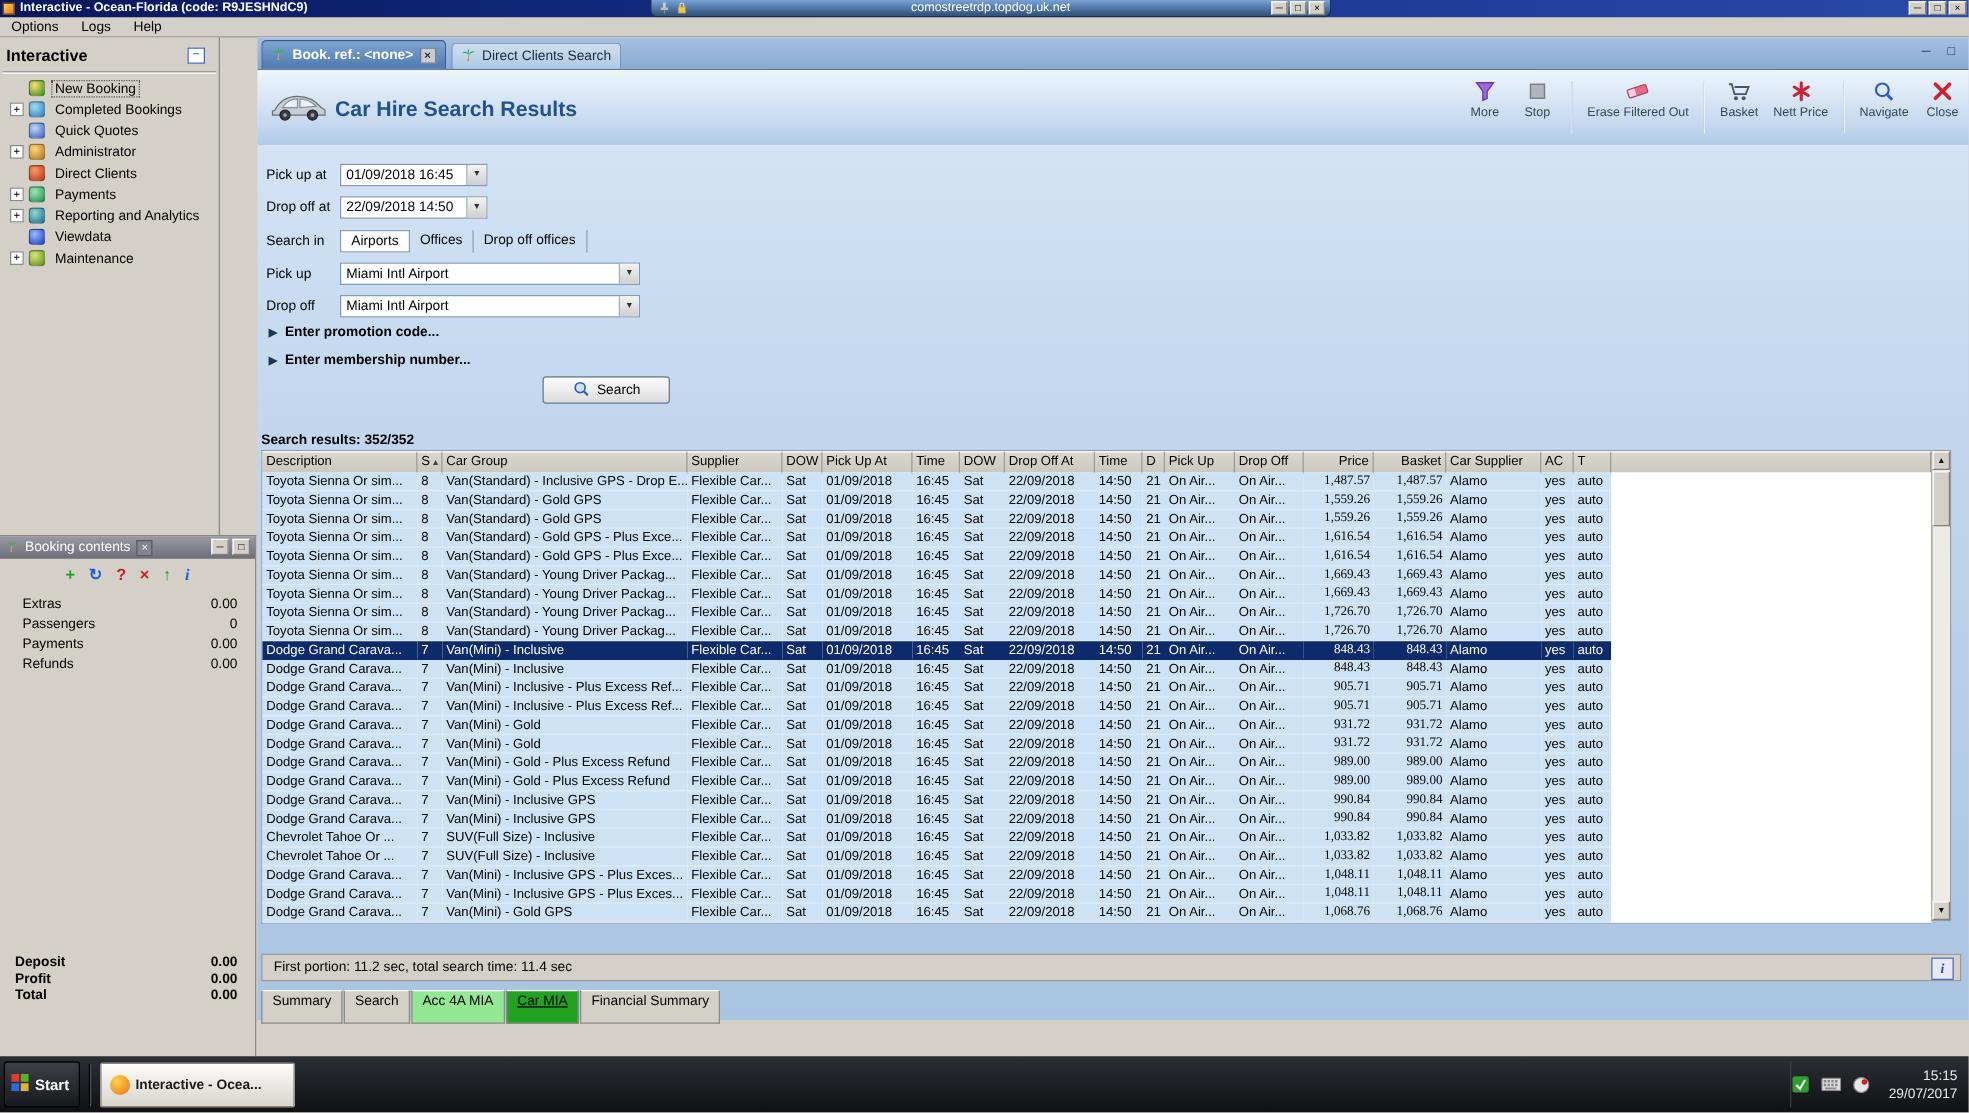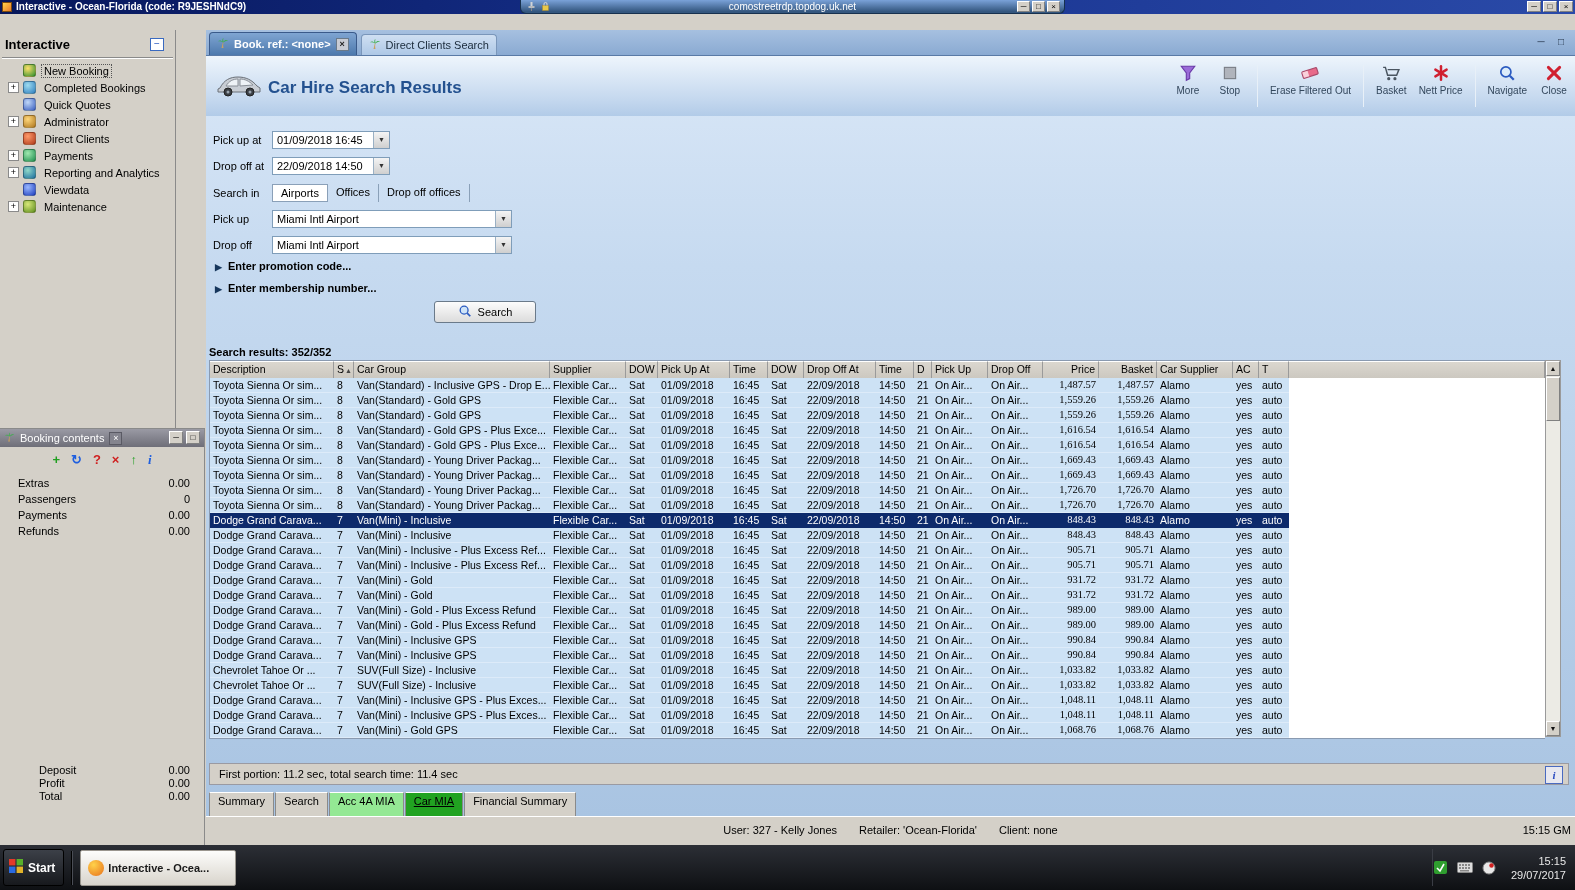--- a/index.html
+++ b/index.html
@@ -60,21 +60,21 @@
     font-size:9px; line-height:11px; text-align:center; }
   .b-winbtns { position:absolute; right:4px; top:2px; display:flex; gap:3px; }
   .b-wbtn { width:14px; height:13px; background:#d4d0c8; border:1px solid; border-color:#fff #808080 #808080 #fff;
     font-size:8px; line-height:11px; text-align:center; color:#000; }
   .booking-toolbar { height:26px; display:flex; align-items:center; justify-content:center; gap:11px; }
   .bt-icon { font-size:13px; font-weight:bold; line-height:14px; }
   .booking-rows { margin-top:2px; }
   .b-row { display:flex; height:16px; align-items:center; padding:0 14px 0 18px; }
   .b-row .b-label { flex:1; }
   .booking-totals { position:absolute; left:0; right:0; bottom:42px; }
-  .t-row { display:flex; padding:0 14px 0 12px; height:13px; font-weight:normal;margin-left:27px; }
+  .t-row { display:flex; padding:0 14px 0 12px; height:13px; font-weight:bold; }
   .t-row .b-label { flex:1; }
 
   
   .main { position:absolute; left:206px; top:30px; width:1369px; height:786px;
     background:linear-gradient(180deg,#dce9f8 0%,#c6daf0 30%,#a9c4e2 100%); }
 
   .mdi-bar { position:absolute; left:0; top:0; width:100%; height:26px;
     background:linear-gradient(180deg,#a6c0e0,#8aaad2); border-bottom:1px solid #5a7aa6;
     display:flex; align-items:flex-end; padding:0 0 0 3px; }
   .mdi-tab { height:23px; border-radius:4px 4px 0 0; display:flex; align-items:center; padding:0 7px; gap:5px;
@@ -196,20 +196,25 @@
           <path d="M3 4.5 V3 A1.5 1.5 0 0 1 6 3 V4.5" fill="none" stroke="#d8d8d8"></path>
         </svg></span>
     <span class="rdp-title">comostreetrdp.topdog.uk.net</span>
     <span class="rdp-btns">
       <span class="rbtn">─</span>
       <span class="rbtn">□</span>
       <span class="rbtn">×</span>
     </span>
   </div>
 
+  <div class="menubar">
+      <span class="menu-item">Options</span>
+      <span class="menu-item">Logs</span>
+      <span class="menu-item">Help</span>
+    </div>
 
   <div class="sidebar">
     <div class="sidebar-title">Interactive</div>
     <div class="collapse-btn">−</div>
     <div class="sidebar-divider"></div>
     <div class="tree">
         <div class="tree-item focused">
           <span class="expand-spacer"></span>
           <span class="tree-icon" style="background: radial-gradient(circle at 35% 30%, rgb(255, 224, 106), rgb(47, 143, 47));"></span>
           <span class="tree-label">New Booking</span>
@@ -1013,28 +1018,20 @@
 
     <div class="bottom-tabs">
         <span class="btab">Summary</span>
         <span class="btab">Search</span>
         <span class="btab light-green">Acc 4A MIA</span>
         <span class="btab green">Car MIA</span>
         <span class="btab">Financial Summary</span>
       </div>
   </div>
 
-  <div class="statusbar">
-    <div class="sb-center">
-      <span>User: 327 - Kelly Jones</span>
-      <span>Retailer: 'Ocean-Florida'</span>
-      <span>Client: none</span>
-    </div>
-    <span class="sb-right">15:15 GM</span>
-  </div>
 
   <div class="taskbar">
     <div class="start-btn">
       <span><svg width="14" height="14" viewBox="0 0 14 14">
             <rect x="0" y="0" width="6.4" height="6.4" fill="#e23a2a"></rect>
             <rect x="7.6" y="0" width="6.4" height="6.4" fill="#58b02a"></rect>
             <rect x="0" y="7.6" width="6.4" height="6.4" fill="#2a6ae2"></rect>
             <rect x="7.6" y="7.6" width="6.4" height="6.4" fill="#e2b32a"></rect>
           </svg></span>
       <span>Start</span>

